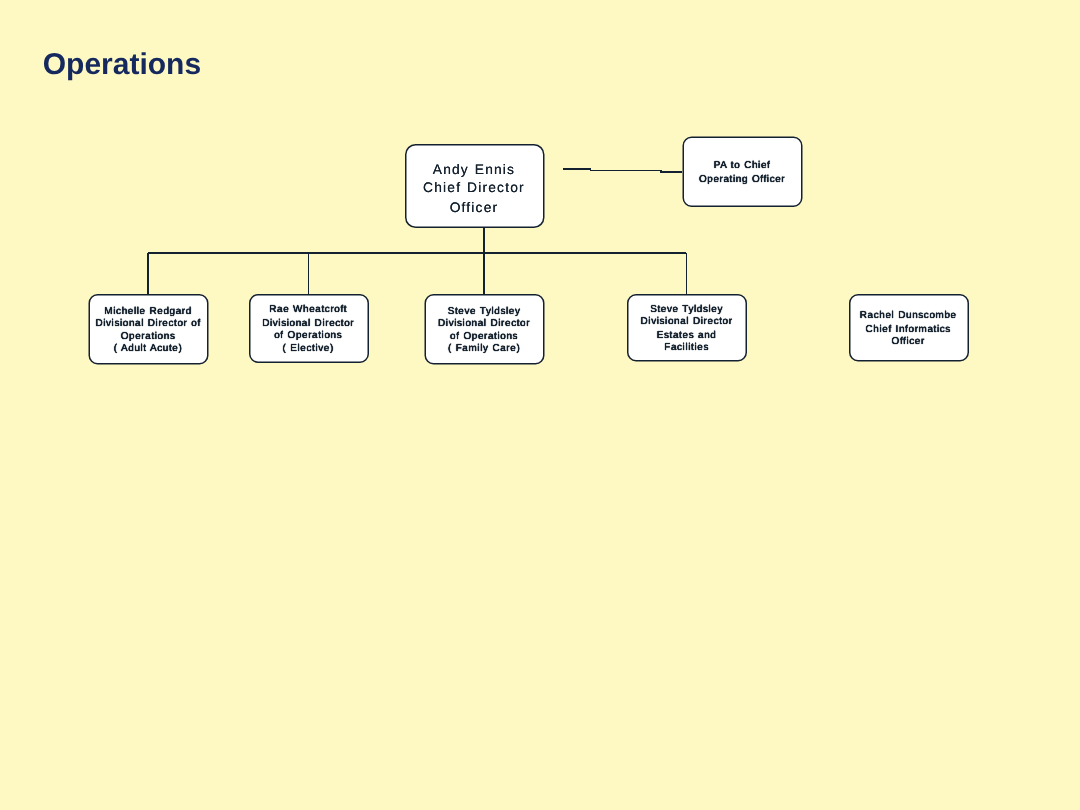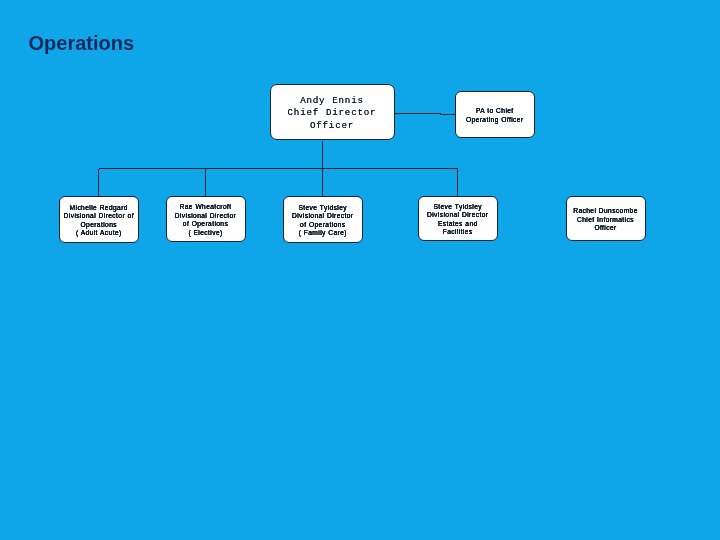--- a/index.html
+++ b/index.html
@@ -1,17 +1,17 @@
 <!DOCTYPE html>
 <html><head>
 <meta charset="utf-8">
 <style>
   html,body{margin:0;padding:0;}
   body{width:720px;height:540px;background:#ffffff;font-family:"Liberation Sans",sans-serif;overflow:hidden;}
-  #slide{position:relative;width:720px;height:540px;background:#0ea5e9;transform:translateZ(0);}
+  #slide{position:relative;width:720px;height:540px;background:#fef9c3;transform:translateZ(0);}
   #title{position:absolute;left:28.5px;top:31px;font-size:20px;line-height:24px;font-weight:bold;color:#15295e;white-space:nowrap;transform:translateZ(0);}
   #wires{position:absolute;left:0;top:0;width:720px;height:540px;}
   .node{position:absolute;box-sizing:border-box;border:1px solid #142130;border-radius:6px;background:#ffffff;
         display:flex;align-items:center;justify-content:center;text-align:center;color:#14212e;}
   .node .txt{width:100%;transform:translateZ(0);}
   .n-coo .txt{text-shadow:0 0 0.35px currentColor;}
   .n-small .txt{text-shadow:0 0 0.45px currentColor,0 0 0.45px currentColor,0 0 0.45px currentColor;}
   .n-coo{border-radius:7px;font-size:9.2px;line-height:12.4px;letter-spacing:0.8px;word-spacing:0.5px;padding-top:3.4px;}
   .n-small{font-size:6.6px;line-height:8.47px;letter-spacing:0.42px;word-spacing:0.3px;padding-top:2.9px;}
 </style>
@@ -26,21 +26,21 @@
     <g stroke="#142130" stroke-width="1" fill="none">
       <path d="M375.5 112.5 L393.5 112.5 L393.5 113.5 L440.5 113.5 L440.5 114.5 L454.5 114.5"></path>
       <path d="M322.5 140.5 L322.5 196.5"></path>
       <path d="M98.5 168.5 L457.5 168.5"></path>
       <path d="M98.5 168.5 L98.5 196.5"></path>
       <path d="M205.5 168.5 L205.5 196.5"></path>
       <path d="M457.5 168.5 L457.5 196.5"></path>
     </g>
   </svg>
 
-  <div class="node n-coo" style="left: 269.5px; top: 84px; width: 125px; height: 56px; font-family: Liberation Mono, monospace;">
+  <div class="node n-coo" style="left: 269.5px; top: 96px; width: 93px; height: 56px;">
     <div class="txt">
       <div>Andy Ennis</div>
       <div>Chief Director</div>
       <div>Officer</div>
     </div>
   </div>
 
   <div class="node n-small" style="left: 454.5px; top: 90.5px; width: 80.5px; height: 47.5px;">
     <div class="txt">
       <div>PA to Chief</div>

